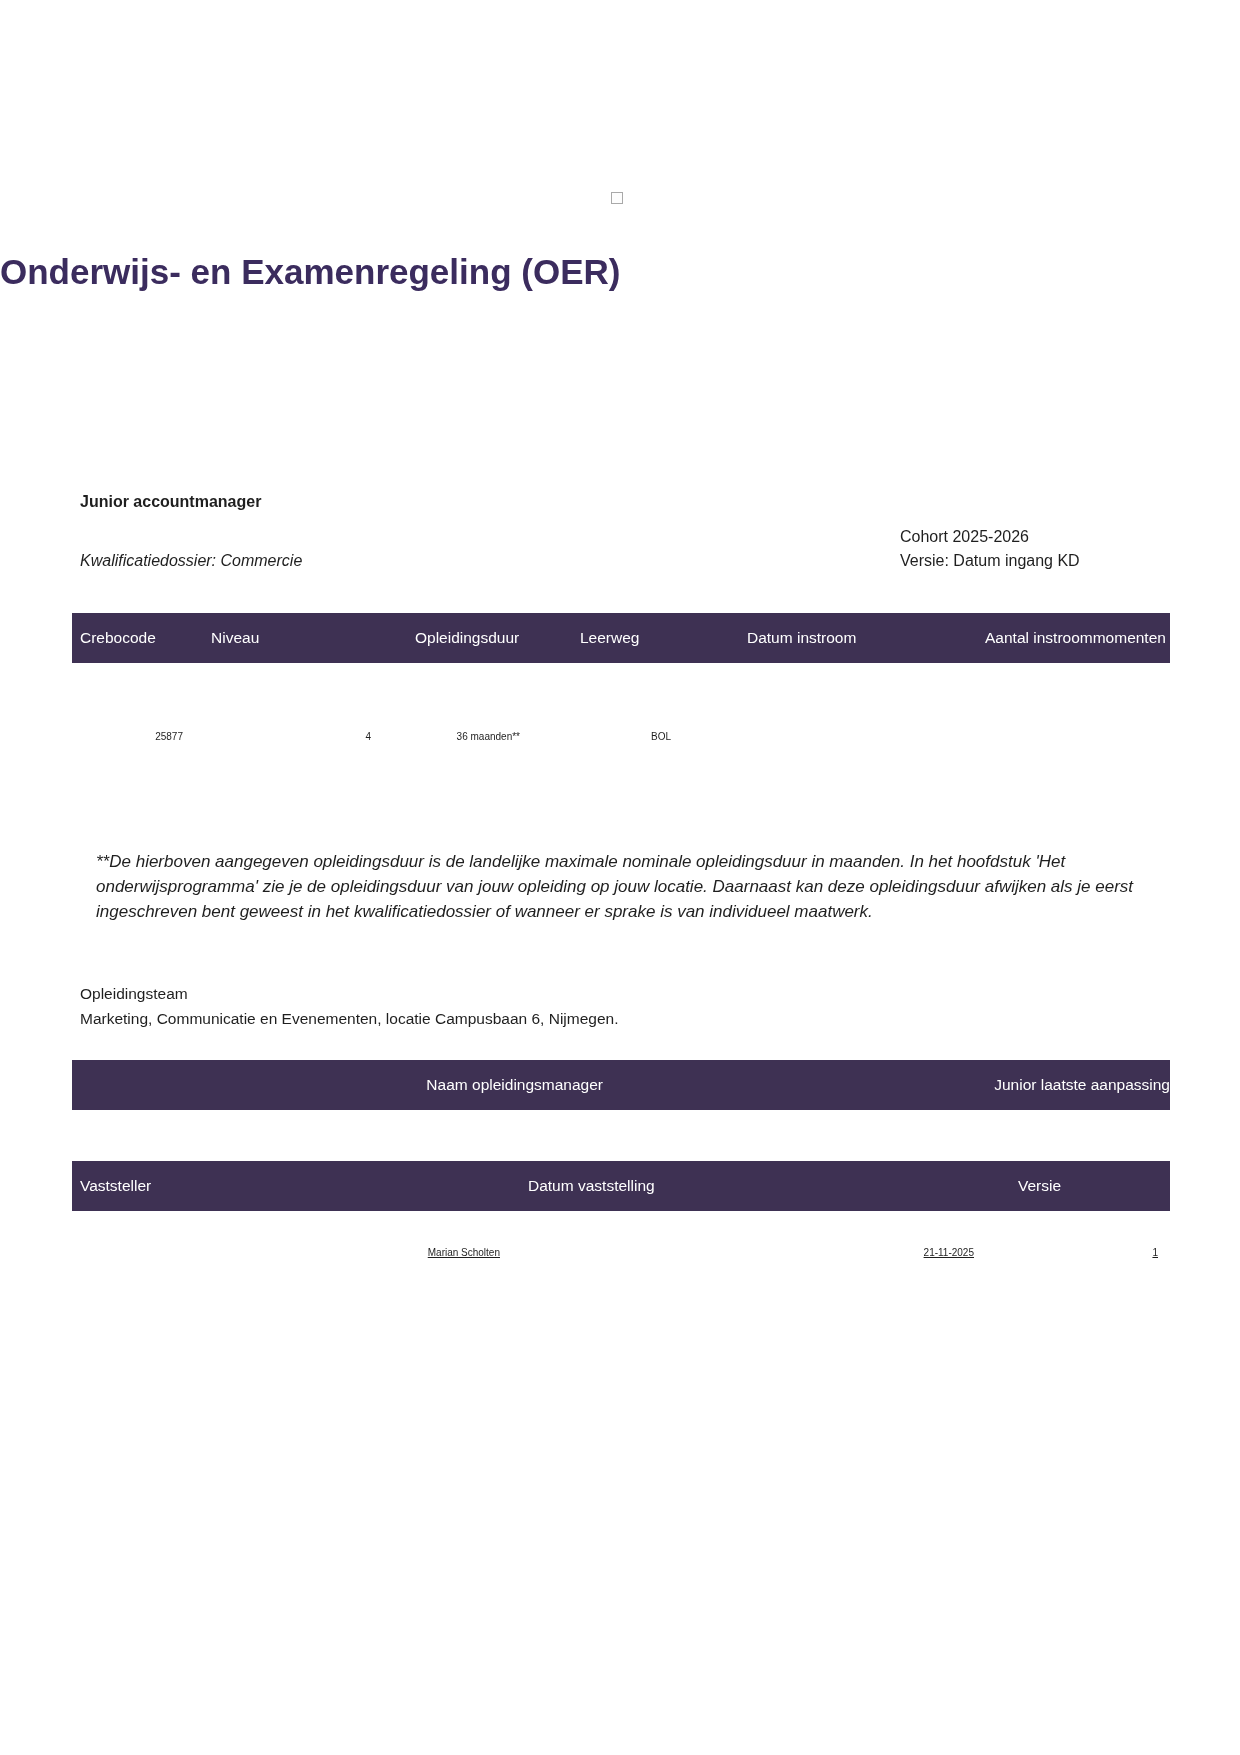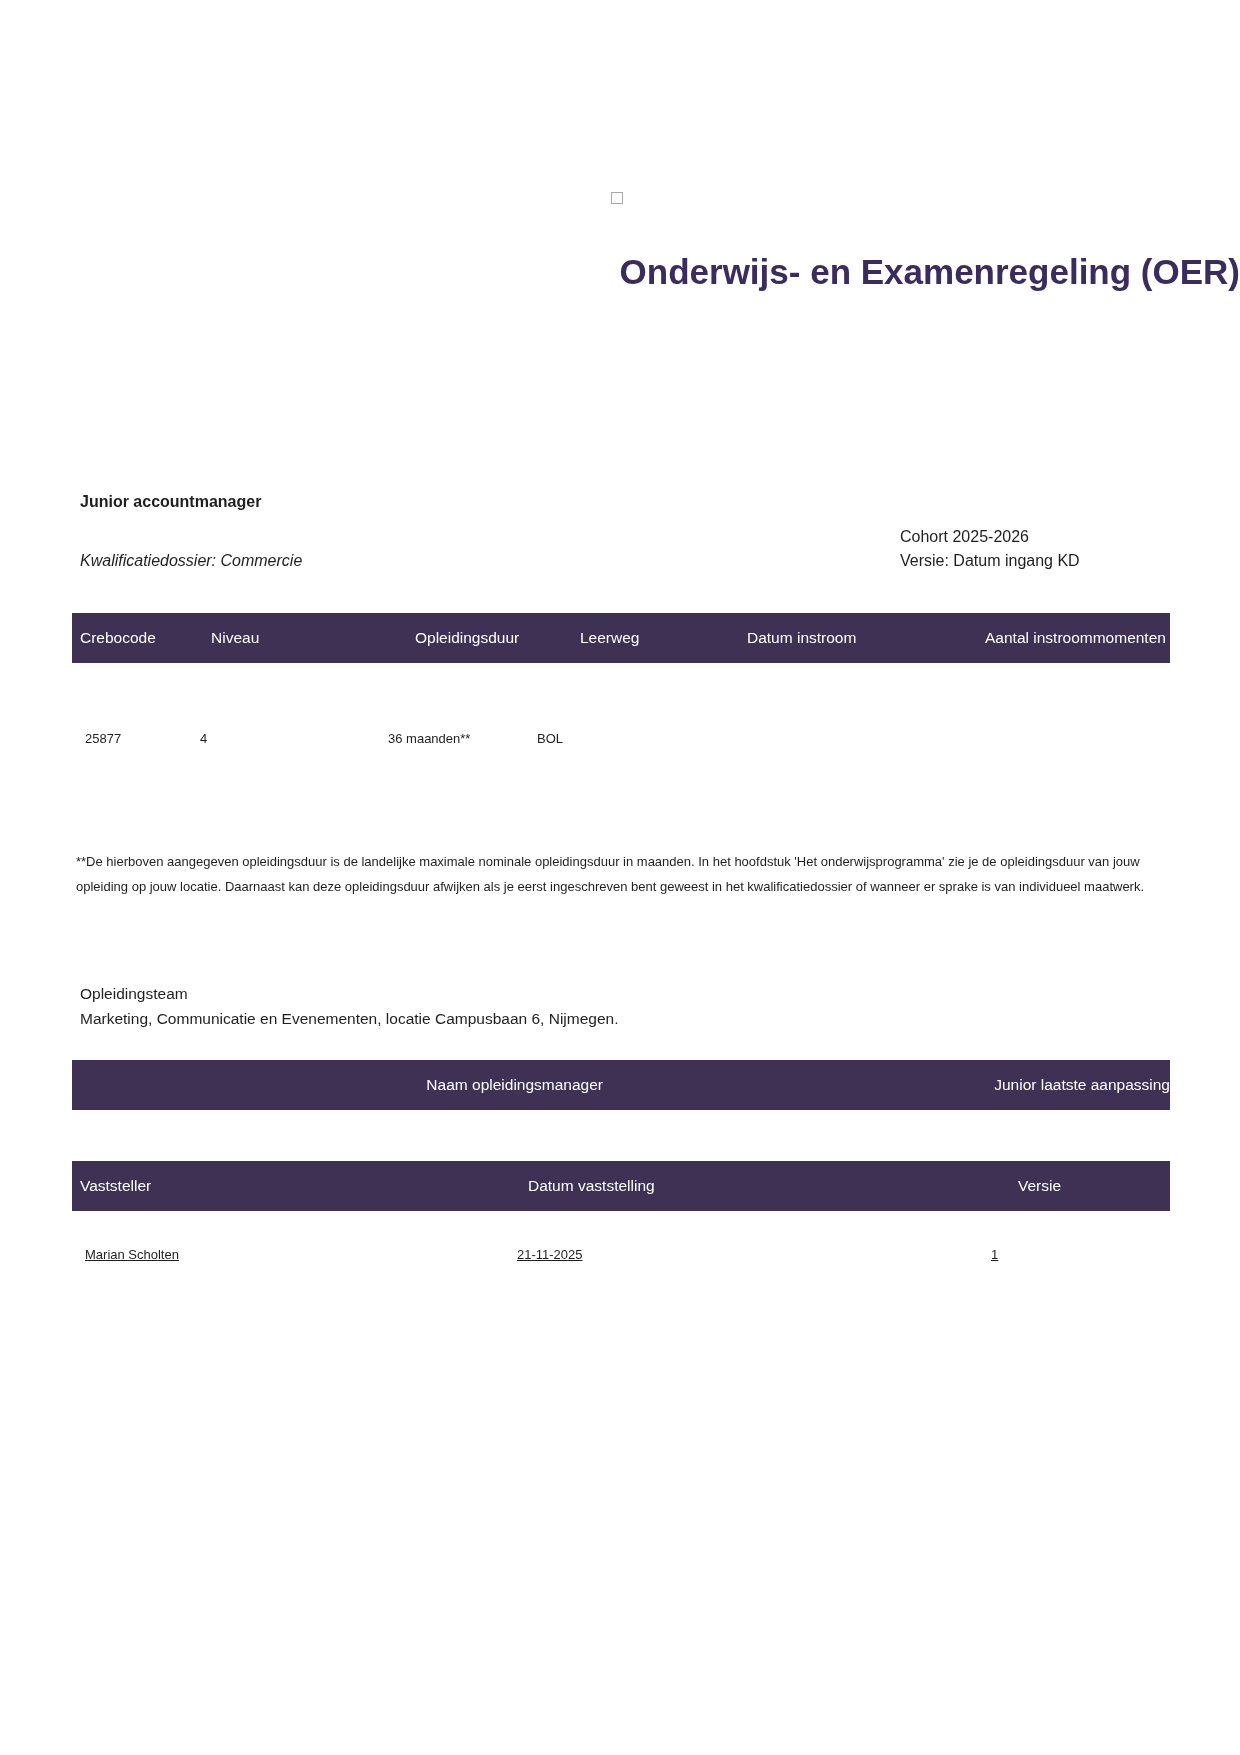--- a/index.html
+++ b/index.html
@@ -24,21 +24,21 @@
     width: 10px;
     height: 10px;
     border: 1px solid #a9a9a9;
     background: #fdfdfd;
   }
 
   .doc-title {
     left: 0;
     top: 252px;
     width: 1240px;
-    text-align: right;
+    text-align: left;
     font-size: 35px;
     font-weight: 700;
     color: #3b2c5e;
     letter-spacing: 0px;
   }
 
   .info-left-1  { left: 80px;  top: 493px; font-size: 16px; font-weight: 700; }
   .info-right-1 { left: 900px; top: 494px; font-size: 16px; margin-top: 34px; }
   .info-left-2  { left: 80px;  top: 552px; font-size: 16px; font-style: italic; }
   .info-right-2 { left: 900px; top: 552px; font-size: 16px; }
@@ -50,41 +50,43 @@
     background: #3e3153;
     color: #ffffff;
     display: grid;
     align-items: center;
     box-sizing: border-box;
     padding-left: 8px;
     font-size: 15.5px;
     gap: 16px;
   }
   .grid-row {
-    left: 77px;
+    left: 60px;
     width: 1098px;
     display: grid;
     box-sizing: border-box;
     padding-left: 8px;
-    font-size: 13px;
+    font-size: 10px;
     color: #1f1f1f;
+    text-align: right;
   }
   .cols-program  { grid-template-columns: 115px 188px 149px 151px 222px 1fr; }
   .cols-manager  { grid-template-columns: 523px 1fr; text-align: right; }
   .cols-approval { grid-template-columns: 432px 474px 1fr; }
 
   .bar-program  { top: 613px; }
   .row-program  { top: 731px; }
 
   .footnote {
-    left: 76px;
+    left: 96px;
     top: 849px;
     width: 1085px;
-    font-size: 13px;
+    font-size: 17px;
     line-height: 25px;
+    font-style: italic;
   }
 
   .team-block {
     left: 80px;
     top: 981px;
     width: 1085px;
     font-size: 15.5px;
     line-height: 25px;
   }
 

